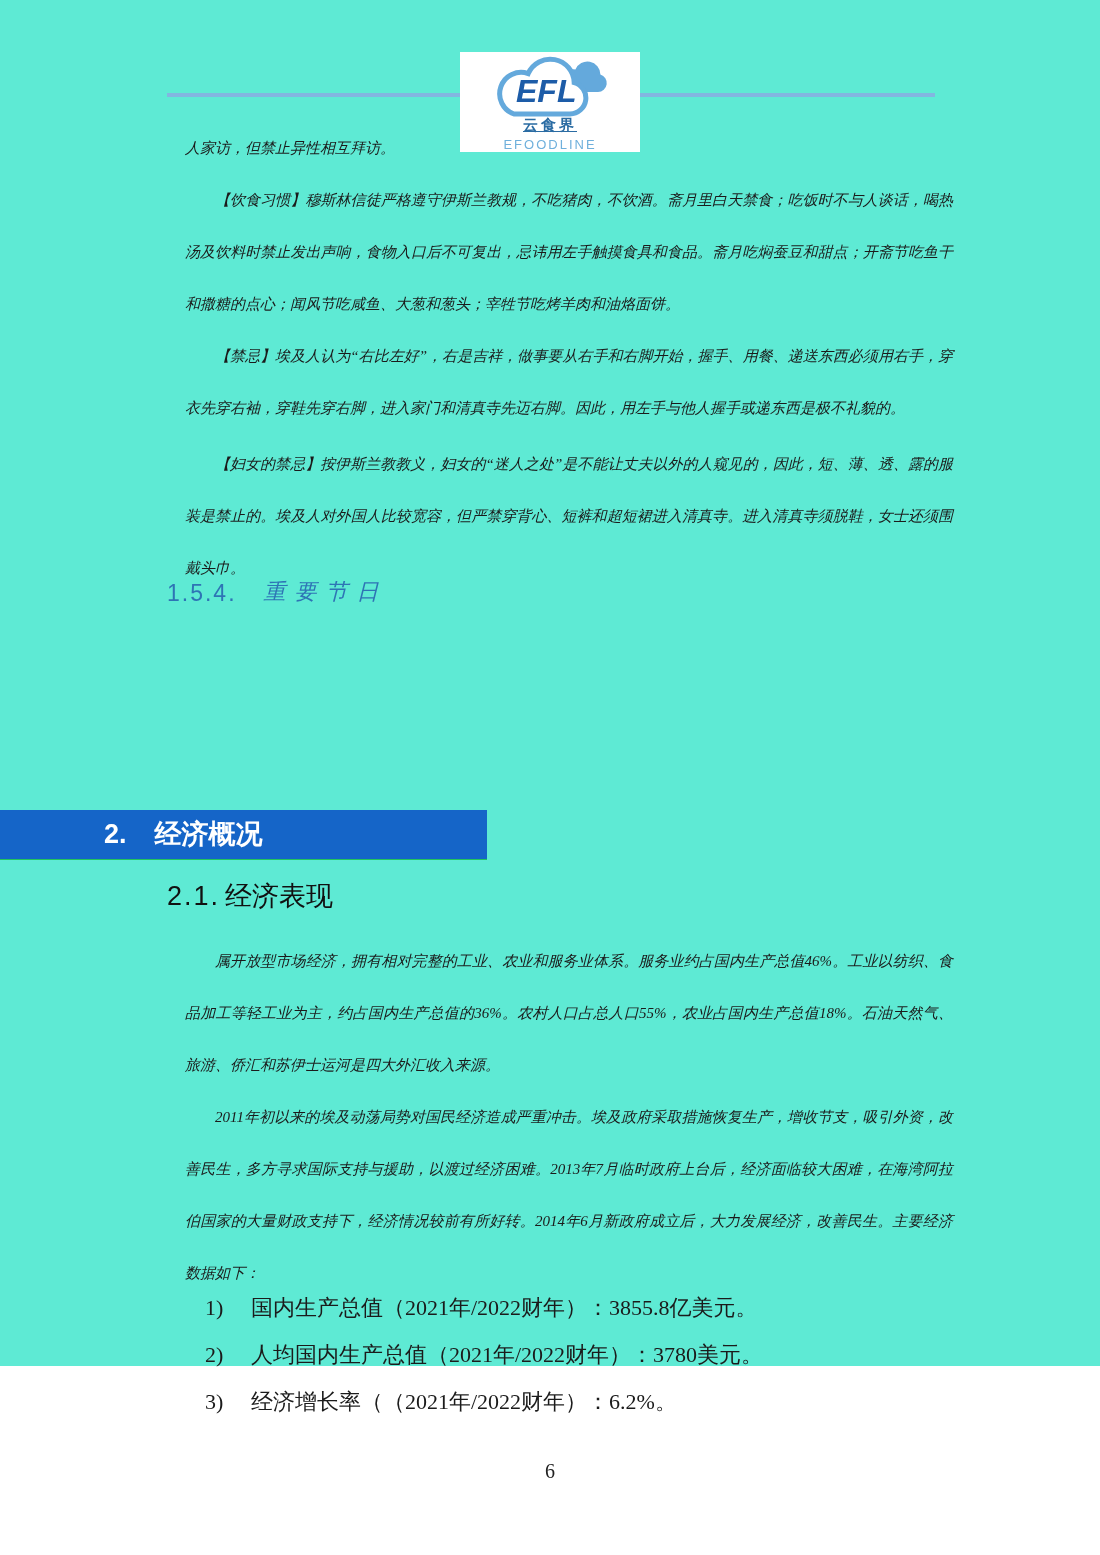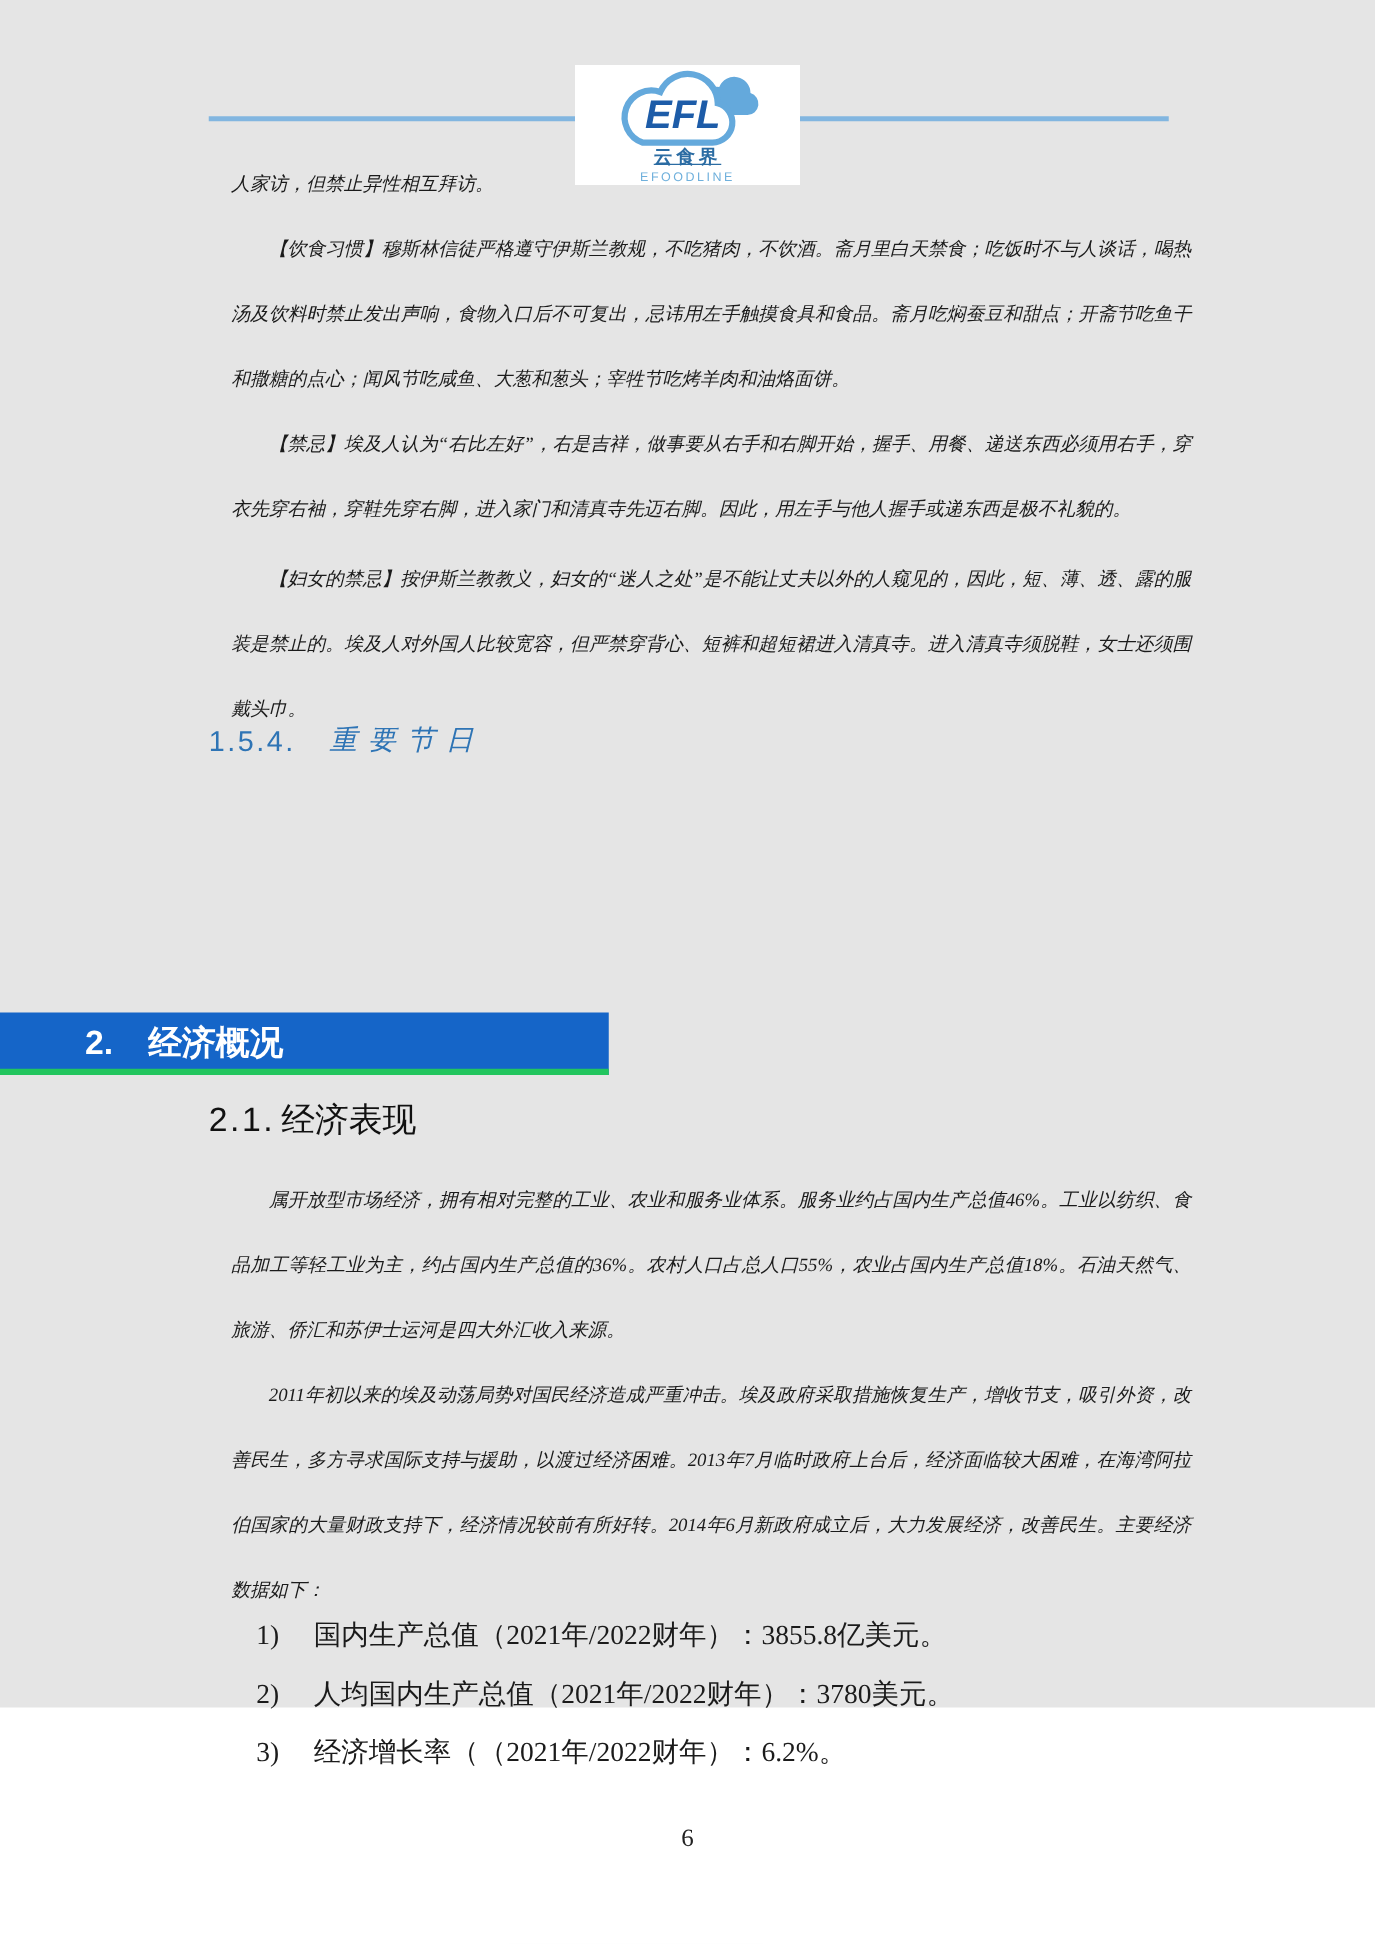--- a/index.html
+++ b/index.html
@@ -4,41 +4,41 @@
 <style>
   * { margin:0; padding:0; box-sizing:border-box; }
   html,body { background:#ffffff; }
   body {
     width:1100px; height:1555px;
     font-family:"Liberation Serif","DejaVu Serif",serif;
     color:#1b1b1b;
     position:relative;
     overflow:hidden;
   }
-  .page { position:relative; width:1100px; height:1366px; background:#e5e5e5; }
+  .page { position:relative; width:1100px; height:1366px; background:#5eead4; }
 
   
   .header-rule {
     position:absolute; top:93px; left:167px; width:768px; height:4px;
     background:#82B6E0; z-index:1;
   }
   .logo {
     position:absolute; top:52px; left:50%; transform:translateX(-50%);
     background:#fff; padding:0 16px; text-align:center; z-index:2;
     width:180px;
   }
   .logo svg { display:block; margin:0 auto; }
   .logo-cn {
     font-family:"Liberation Serif","DejaVu Serif",serif;
     font-size:15px; color:#2B6CA3; letter-spacing:3px;
     margin-top:-14px; font-weight:bold;text-decoration:underline;
   }
   .logo-en {
     font-family:"Liberation Sans","DejaVu Sans",sans-serif;
-    font-size:10px; color:#6FB0DC; letter-spacing:2px; margin-top:2px;
+    font-size:13px; color:#6FB0DC; letter-spacing:2px; margin-top:2px;
   }
 
   
   .para {
     position:absolute; left:185px; width:768px;
     font-size:15px; line-height:52px;
     text-align:justify;
     font-style:italic;
   }
   .indent { text-indent:2em; }
@@ -51,25 +51,25 @@
     font-family:"Liberation Sans","DejaVu Sans",sans-serif;
     font-size:23px; letter-spacing:2px;
   }
   .h-154 .title {
     font-family:"Liberation Serif","DejaVu Serif",serif;
     font-size:22px; letter-spacing:9px; margin-left:27px; font-style:italic;
   }
 
   .banner {
     position:absolute; left:0; top:810px; width:487px; height:50px;
-    background:#1565C8; border-bottom:5px solid #22c55e;
+    background:#1565C8; border-bottom:1px solid #22c55e;
     color:#ffffff;
     font-family:"Liberation Sans","DejaVu Sans",sans-serif;
     font-weight:bold; font-size:27px; line-height:48px;
-    padding-left:68px; white-space:nowrap;
+    padding-left:104px; white-space:nowrap;
   }
   .banner .num { margin-right:28px; }
 
   .h-21 {
     position:absolute; left:167px; top:878px;
     font-family:"Liberation Sans","DejaVu Sans",sans-serif;
     font-weight:normal; font-size:27px; color:#111111;
     display:flex; align-items:baseline;
   }
   .h-21 .num { margin-right:5px; letter-spacing:2px; }

